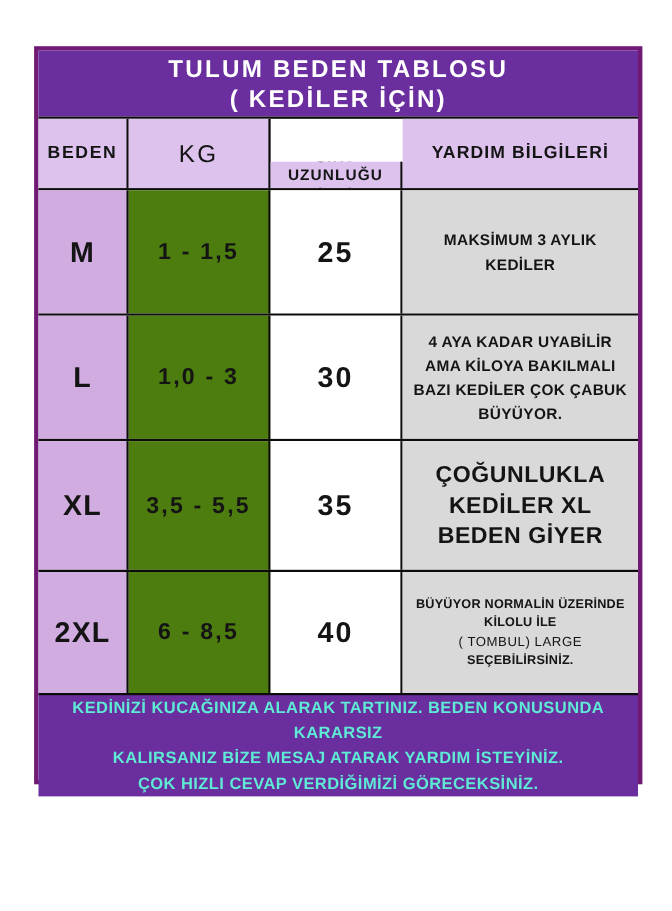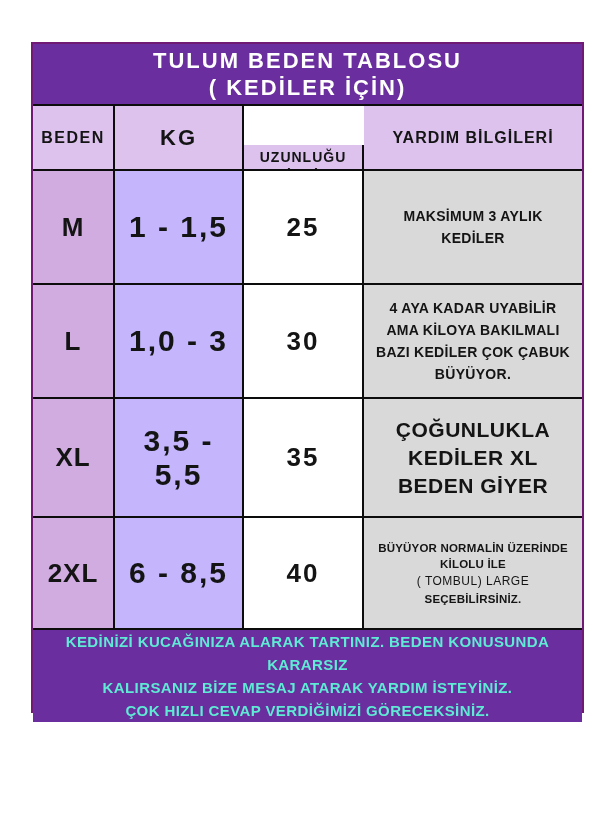--- a/index.html
+++ b/index.html
@@ -15,21 +15,21 @@
     background: #ffffff;
     overflow: hidden;
   }
   .size-chart {
     position: absolute;
     left: 31px;
     top: 42px;
     width: 553px;
     height: 671px;
     box-sizing: border-box;
-    border: 2px solid #701a75;
+    border: 4px solid #701a75;
     display: flex;
     flex-direction: column;
     background: #ffffff;
   }
   .row { flex: 0 0 auto; display: flex; }
   .row + .row { border-top: 2px solid #0c0c0c; }
 
   
   .title-row {
     height: 60px;
@@ -60,30 +60,30 @@
     text-align: center;
     box-sizing: border-box;
     color: #141414;
     overflow: hidden;
   }
   .cell:not(:last-child) { border-right: 2px solid #0c0c0c; }
 
   .header-row { height: 63px; }
   .header-row .cell { background: #dcc2ec; }
   .hdr-beden { font-size: 16px; font-weight: bold; letter-spacing: 1.5px; }
-  .hdr-kg    { font-size: 22px; font-weight: bold; letter-spacing: 2px; }
+  .hdr-kg    { font-size: 22px; font-weight: normal; letter-spacing: 2px; }
   .hdr-sirt  { font-size: 14px; font-weight: bold; letter-spacing: 1px; line-height: 17px; white-space: pre-line; margin-top: 39px; }
   .hdr-yardim{ font-size: 16px; font-weight: bold; letter-spacing: 1px; }
 
   .row-m, .row-l { height: 112px; }
   .row-xl { height: 117px; }
   .row-2xl { height: 110px; }
 
   .cell-size { background: #d1ace1; font-size: 26px; font-weight: bold; letter-spacing: 1px; }
-  .cell-kg   { background: #c4b5fd; font-size: 30px; font-weight: bold; letter-spacing: 2px; }
+  .cell-kg   { background: #4d7c0f; font-size: 21px; font-weight: bold; letter-spacing: 2px; }
   .cell-cm   { background: #ffffff; font-size: 26px; font-weight: bold; letter-spacing: 2px; }
   .cell-help { background: #d9d9d9; flex-direction: column; padding: 20px 8px; }
 
   .help-text {
     font-size: 14px;
     font-weight: bold;
     line-height: 22px;
     letter-spacing: 0.3px;
   }
   .help-text-big {

